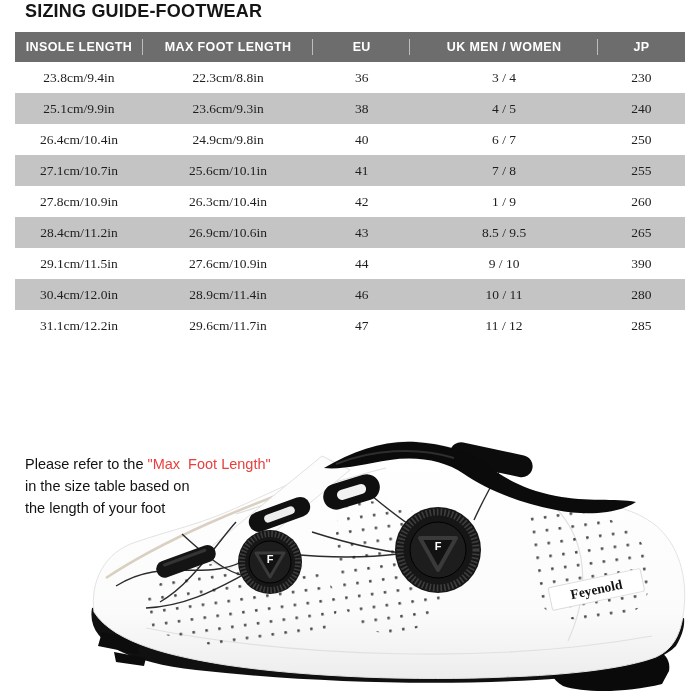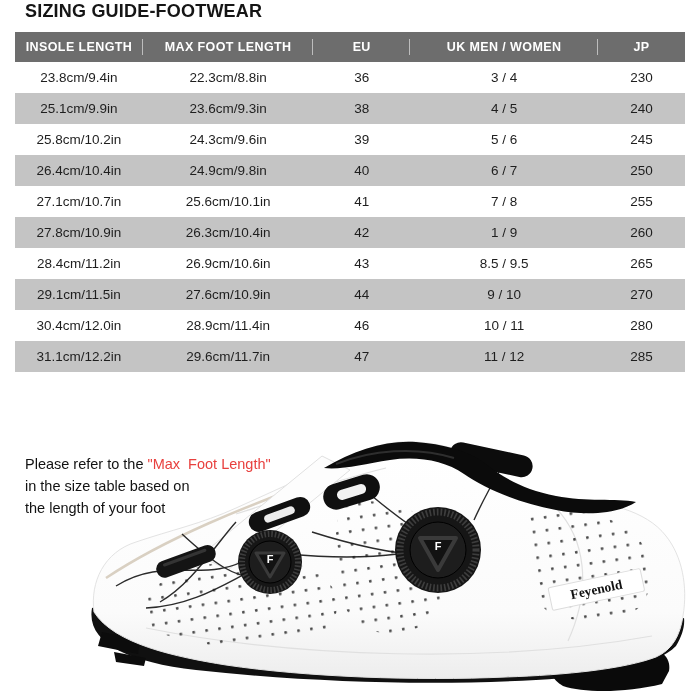--- a/index.html
+++ b/index.html
@@ -11,21 +11,21 @@
          letter-spacing:.2px;color:#151515;}
 
   
   #size-table-wrap{position:absolute;left:15px;top:32px;width:670px;}
   table{width:100%;border-collapse:collapse;table-layout:fixed;}
   thead th{background:#6d6d6d;color:#ffffff;height:30px;font-size:12.5px;
            font-weight:700;letter-spacing:.4px;text-align:center;position:relative;
            padding:0;}
   thead th:not(:last-child)::after{content:"";position:absolute;right:0;top:7px;
            width:1px;height:16px;background:rgba(255,255,255,.55);}
-  tbody td{height:31px;text-align:center;font-size:13.5px;color:#1e1e1e;padding:0;}
+  tbody td{height:31px;text-align:center;font-size:13.5px;color:#1e1e1e;padding:0;font-family:Liberation Serif, serif;}
   tbody tr:nth-child(even){background:#c4c4c4;}
   tbody tr:nth-child(odd){background:#ffffff;}
 
   
   #note{position:absolute;left:25px;top:453px;font-size:14.5px;line-height:22px;
         color:#121212;white-space:pre-wrap;}
   #note .hl{color:#e8403e;}
 
   
   #shoe{position:absolute;left:86px;top:436px;width:612px;height:264px;}
@@ -66,27 +66,20 @@
             <td>230</td>
           </tr>
           <tr>
             <td>25.1cm/9.9in</td>
             <td>23.6cm/9.3in</td>
             <td>38</td>
             <td>4 / 5</td>
             <td>240</td>
           </tr>
           <tr>
-            <td>25.8cm/10.2in</td>
-            <td>24.3cm/9.6in</td>
-            <td>39</td>
-            <td>5 / 6</td>
-            <td>245</td>
-          </tr>
-          <tr>
             <td>26.4cm/10.4in</td>
             <td>24.9cm/9.8in</td>
             <td>40</td>
             <td>6 / 7</td>
             <td>250</td>
           </tr>
           <tr>
             <td>27.1cm/10.7in</td>
             <td>25.6cm/10.1in</td>
             <td>41</td>
@@ -105,21 +98,21 @@
             <td>26.9cm/10.6in</td>
             <td>43</td>
             <td>8.5 / 9.5</td>
             <td>265</td>
           </tr>
           <tr>
             <td>29.1cm/11.5in</td>
             <td>27.6cm/10.9in</td>
             <td>44</td>
             <td>9 / 10</td>
-            <td>270</td>
+            <td>390</td>
           </tr>
           <tr>
             <td>30.4cm/12.0in</td>
             <td>28.9cm/11.4in</td>
             <td>46</td>
             <td>10 / 11</td>
             <td>280</td>
           </tr>
           <tr>
             <td>31.1cm/12.2in</td>

